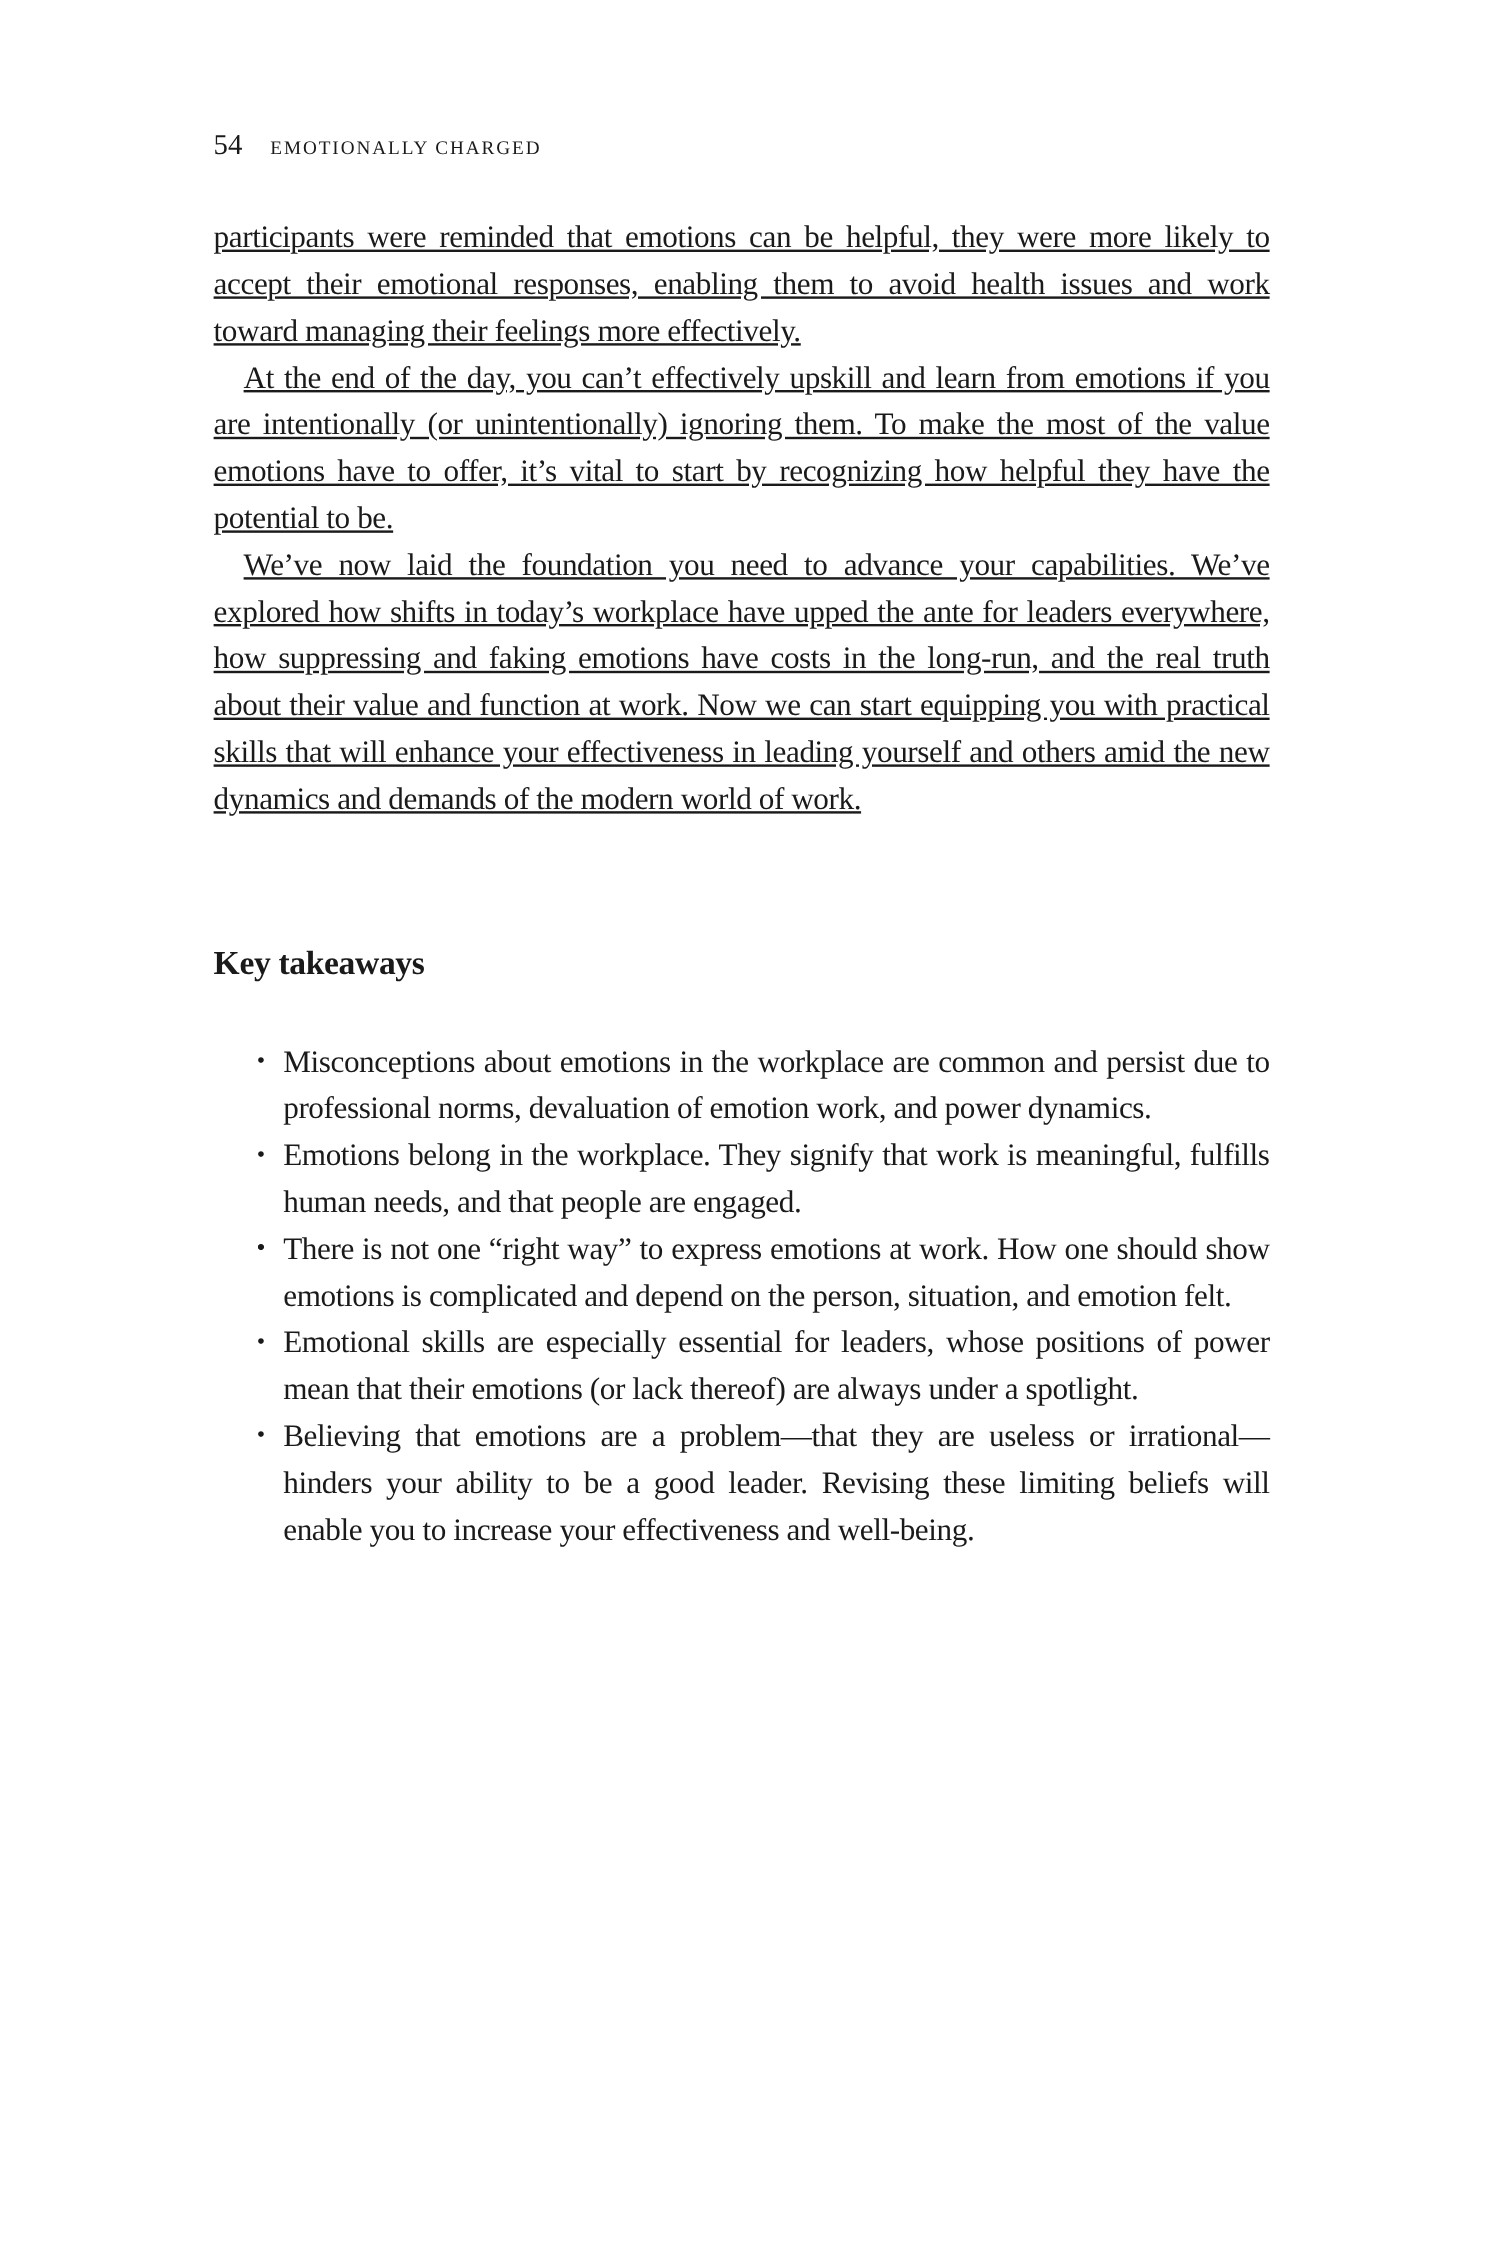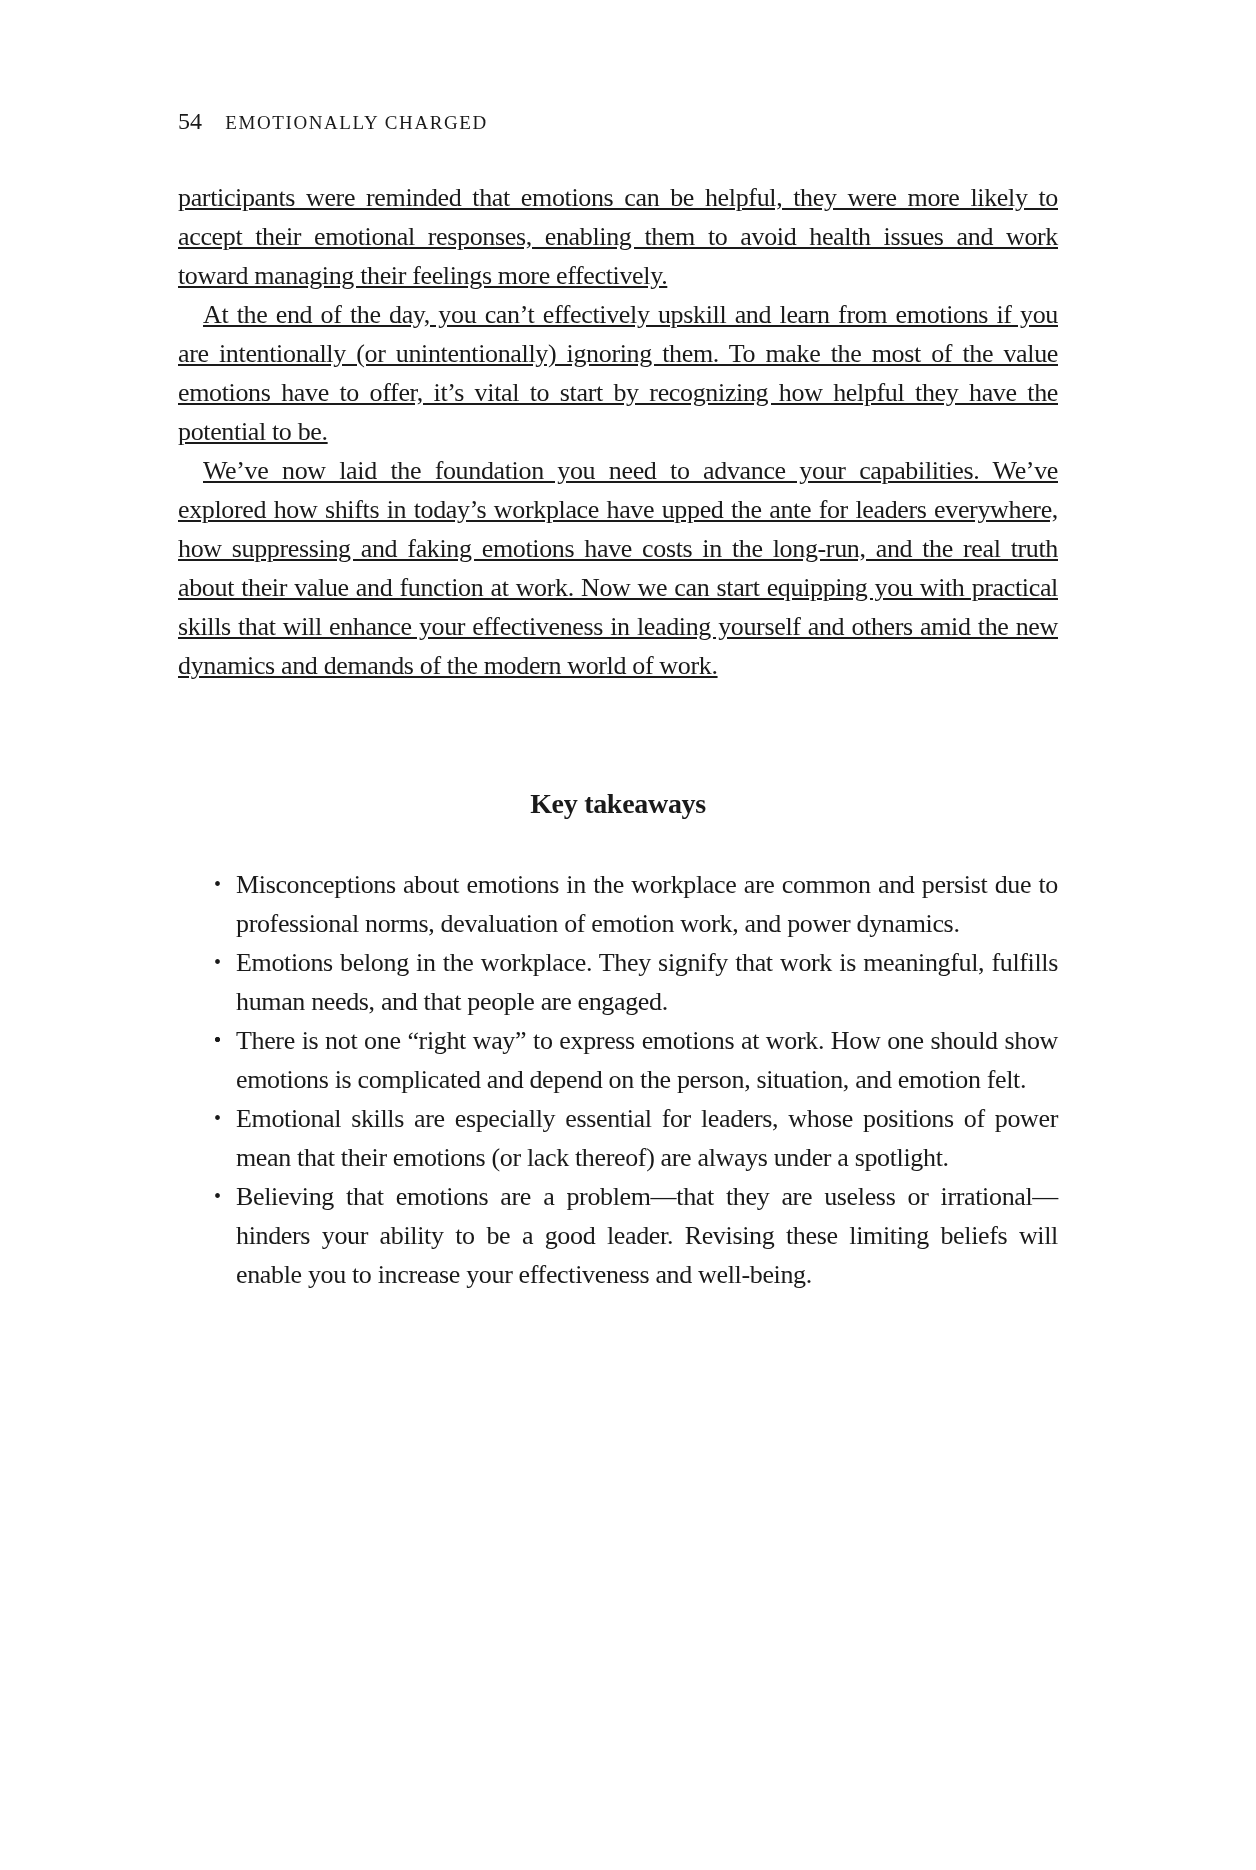--- a/index.html
+++ b/index.html
@@ -28,21 +28,21 @@
       font-size: 21px;
       line-height: 30px;
       white-space: nowrap;
     }
     .running-head .folio {
       font-size: 24px;
       margin-right: 18px;
       font-family: Liberation Serif, serif;
     }
     .running-head .title {
-      font-size: 19px;
+      font-size: 16px;
       letter-spacing: 1.6px;
       text-transform: uppercase;
     }
     .body-text {
       position: absolute;
       top: 178px;
       left: 0;
       width: 880px;
       font-size: 26px;
       line-height: 39px;
@@ -55,21 +55,20 @@
       text-decoration: underline;
     }
     .body-text p.indent {
       text-indent: 25px;
     }
     .heading {
       position: absolute;
       top: 784px;
       left: 0;
       width: 880px;
-      text-align: center;
       font-size: 28px;
       font-weight: bold;
       line-height: 40px;
       letter-spacing: -0.3px;
     }
     .takeaways {
       position: absolute;
       top: 865px;
       left: 36px;
       width: 844px;

